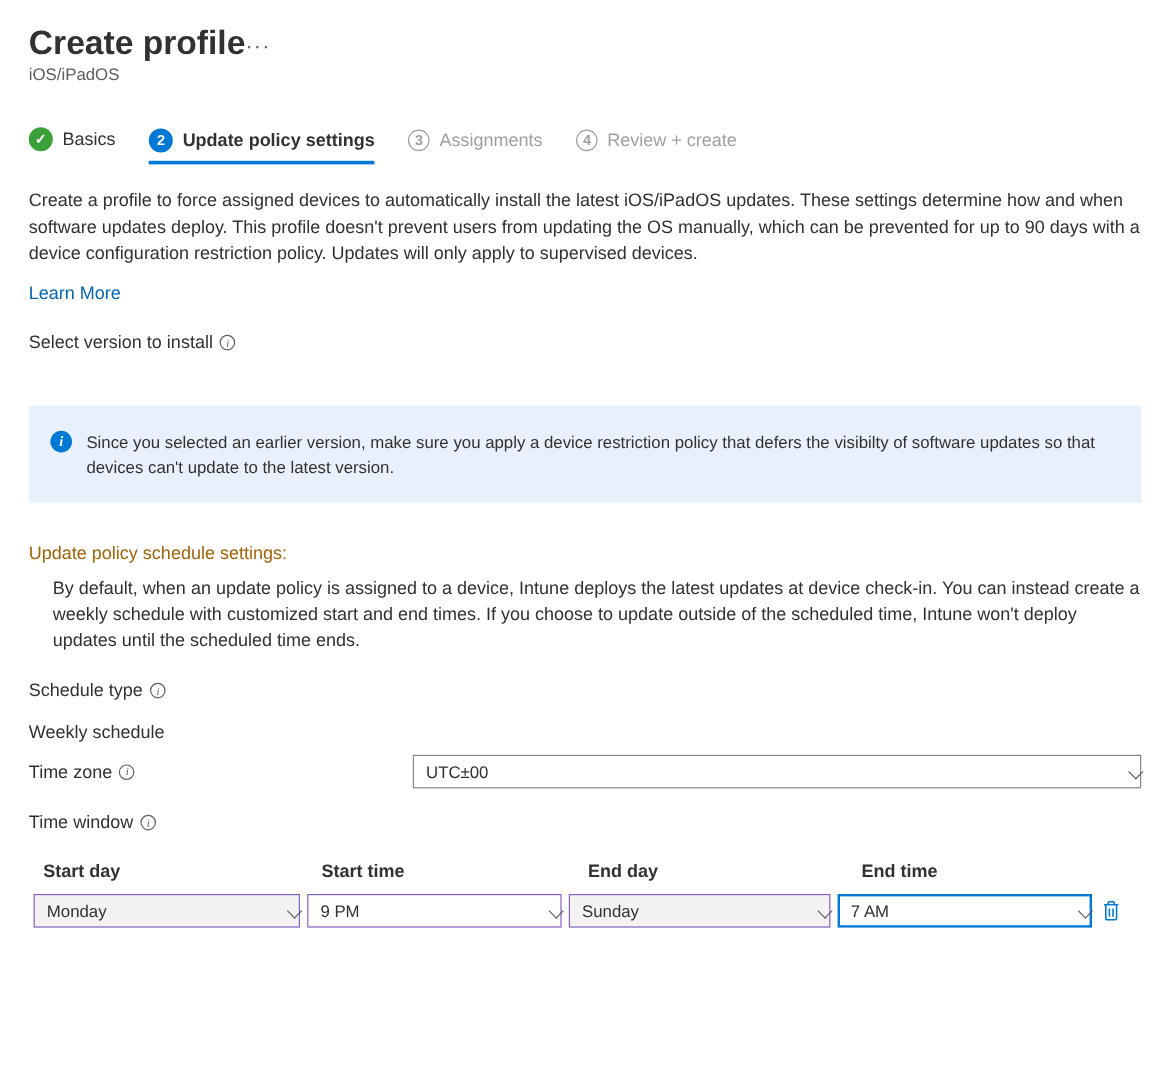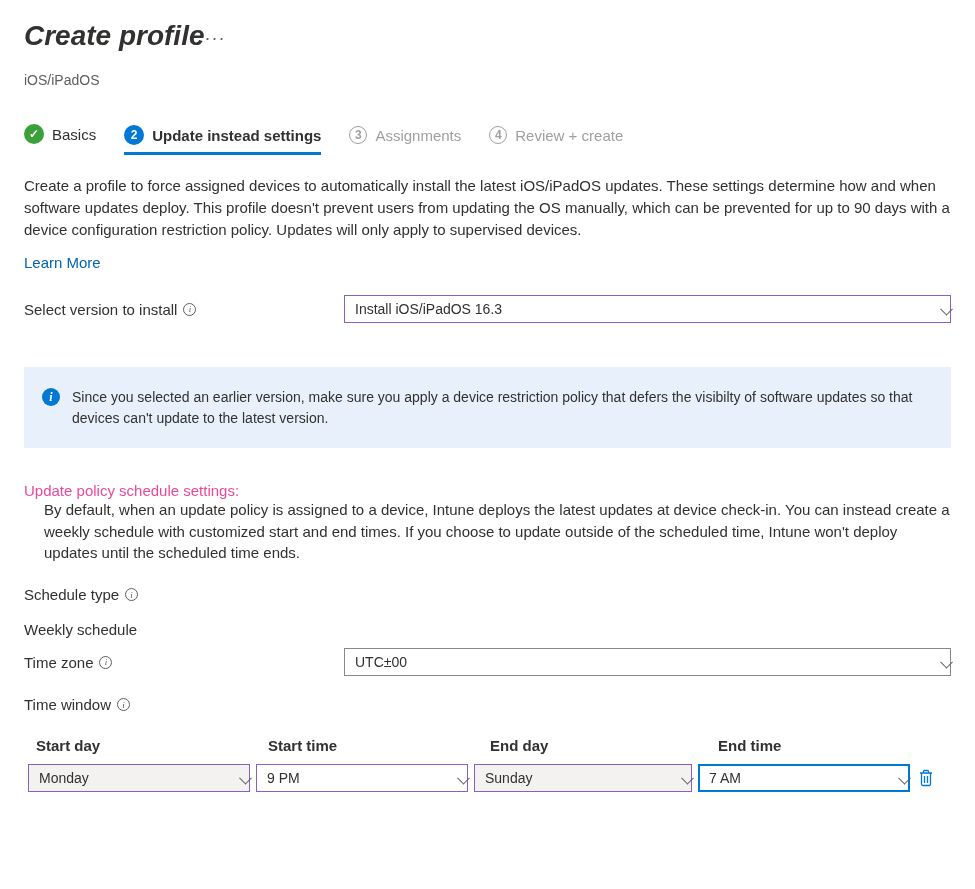--- a/index.html
+++ b/index.html
@@ -12,39 +12,38 @@
       font-size: 14px;
       color: #323130;
       background: #ffffff;
       padding: 20px 24px;
       width: 975px;
     }
     .header-row {
       display: flex;
       align-items: center;
       gap: 0;
-      font-style: italic;
     }
     .page-title {
       font-size: 28px;
       font-weight: 600;
       color: #323130;
     }
     .ellipsis-icon {
       font-size: 18px;
       color: #605e5c;
       cursor: pointer;
       letter-spacing: 1px;
       position: relative;
       top: 2px;
     }
     .page-subtitle {
       font-size: 14px;
       color: #605e5c;
-      margin-top: 20px;
+      margin-top: 2px;
       margin-bottom: 36px;
     }
     .wizard-steps {
       display: flex;
       align-items: flex-end;
       gap: 28px;
       border-bottom: 1px solid transparent;
       margin-bottom: 20px;
     }
     .step {
@@ -200,21 +199,22 @@
       margin-top: 1px;
     }
     .info-banner-icon::before { content: "i"; }
     .info-banner-text {
       font-size: 14px;
       line-height: 1.45;
       color: #323130;
     }
     .section-heading {
       font-size: 15px;
-      color: #ec4899;
+      color: #a16207;
+      margin-bottom: 10px;
     }
     .section-desc {
       font-size: 15px;
       line-height: 1.45;
       color: #323130;
       margin-bottom: 22px;
       max-width: 940px;
       margin-left: 20px;
     }
     .subheading {
@@ -280,45 +280,39 @@
 
 <div class="wizard-steps">
   <div class="step done">
     <span class="step-circle done">
         <span class="check-icon"></span>
       </span>
     <span class="step-label">Basics</span>
   </div>
   <div class="step active">
     <span class="step-circle current">2</span>
-    <span class="step-label">Update instead settings</span>
+    <span class="step-label">Update policy settings</span>
   </div>
   <div class="step upcoming">
     <span class="step-circle upcoming">3</span>
     <span class="step-label">Assignments</span>
   </div>
   <div class="step upcoming">
     <span class="step-circle upcoming">4</span>
     <span class="step-label">Review + create</span>
   </div>
 </div>
 
 <p class="description">Create a profile to force assigned devices to automatically install the latest iOS/iPadOS updates. These settings determine how and when software updates deploy. This profile doesn't prevent users from updating the OS manually, which can be prevented for up to 90 days with a device configuration restriction policy. Updates will only apply to supervised devices.</p>
 <a class="link">Learn More</a>
 
 <div class="form-row">
   <div class="form-label">
     <span>Select version to install</span>
     <span class="info-icon"></span>
-  </div>
-  <div class="select-wrapper">
-    <div class="select-box purple">
-      <span>Install iOS/iPadOS 16.3</span>
-      <span class="chevron-down"></span>
-    </div>
   </div>
 </div>
 
 <div class="info-banner">
   <span class="info-banner-icon"></span>
   <div class="info-banner-text">Since you selected an earlier version, make sure you apply a device restriction policy that defers the visibilty of software updates so that devices can't update to the latest version.</div>
 </div>
 
 <div class="section-heading">Update policy schedule settings:</div>
 <p class="section-desc">By default, when an update policy is assigned to a device, Intune deploys the latest updates at device check-in. You can instead create a weekly schedule with customized start and end times. If you choose to update outside of the scheduled time, Intune won't deploy updates until the scheduled time ends.</p>

